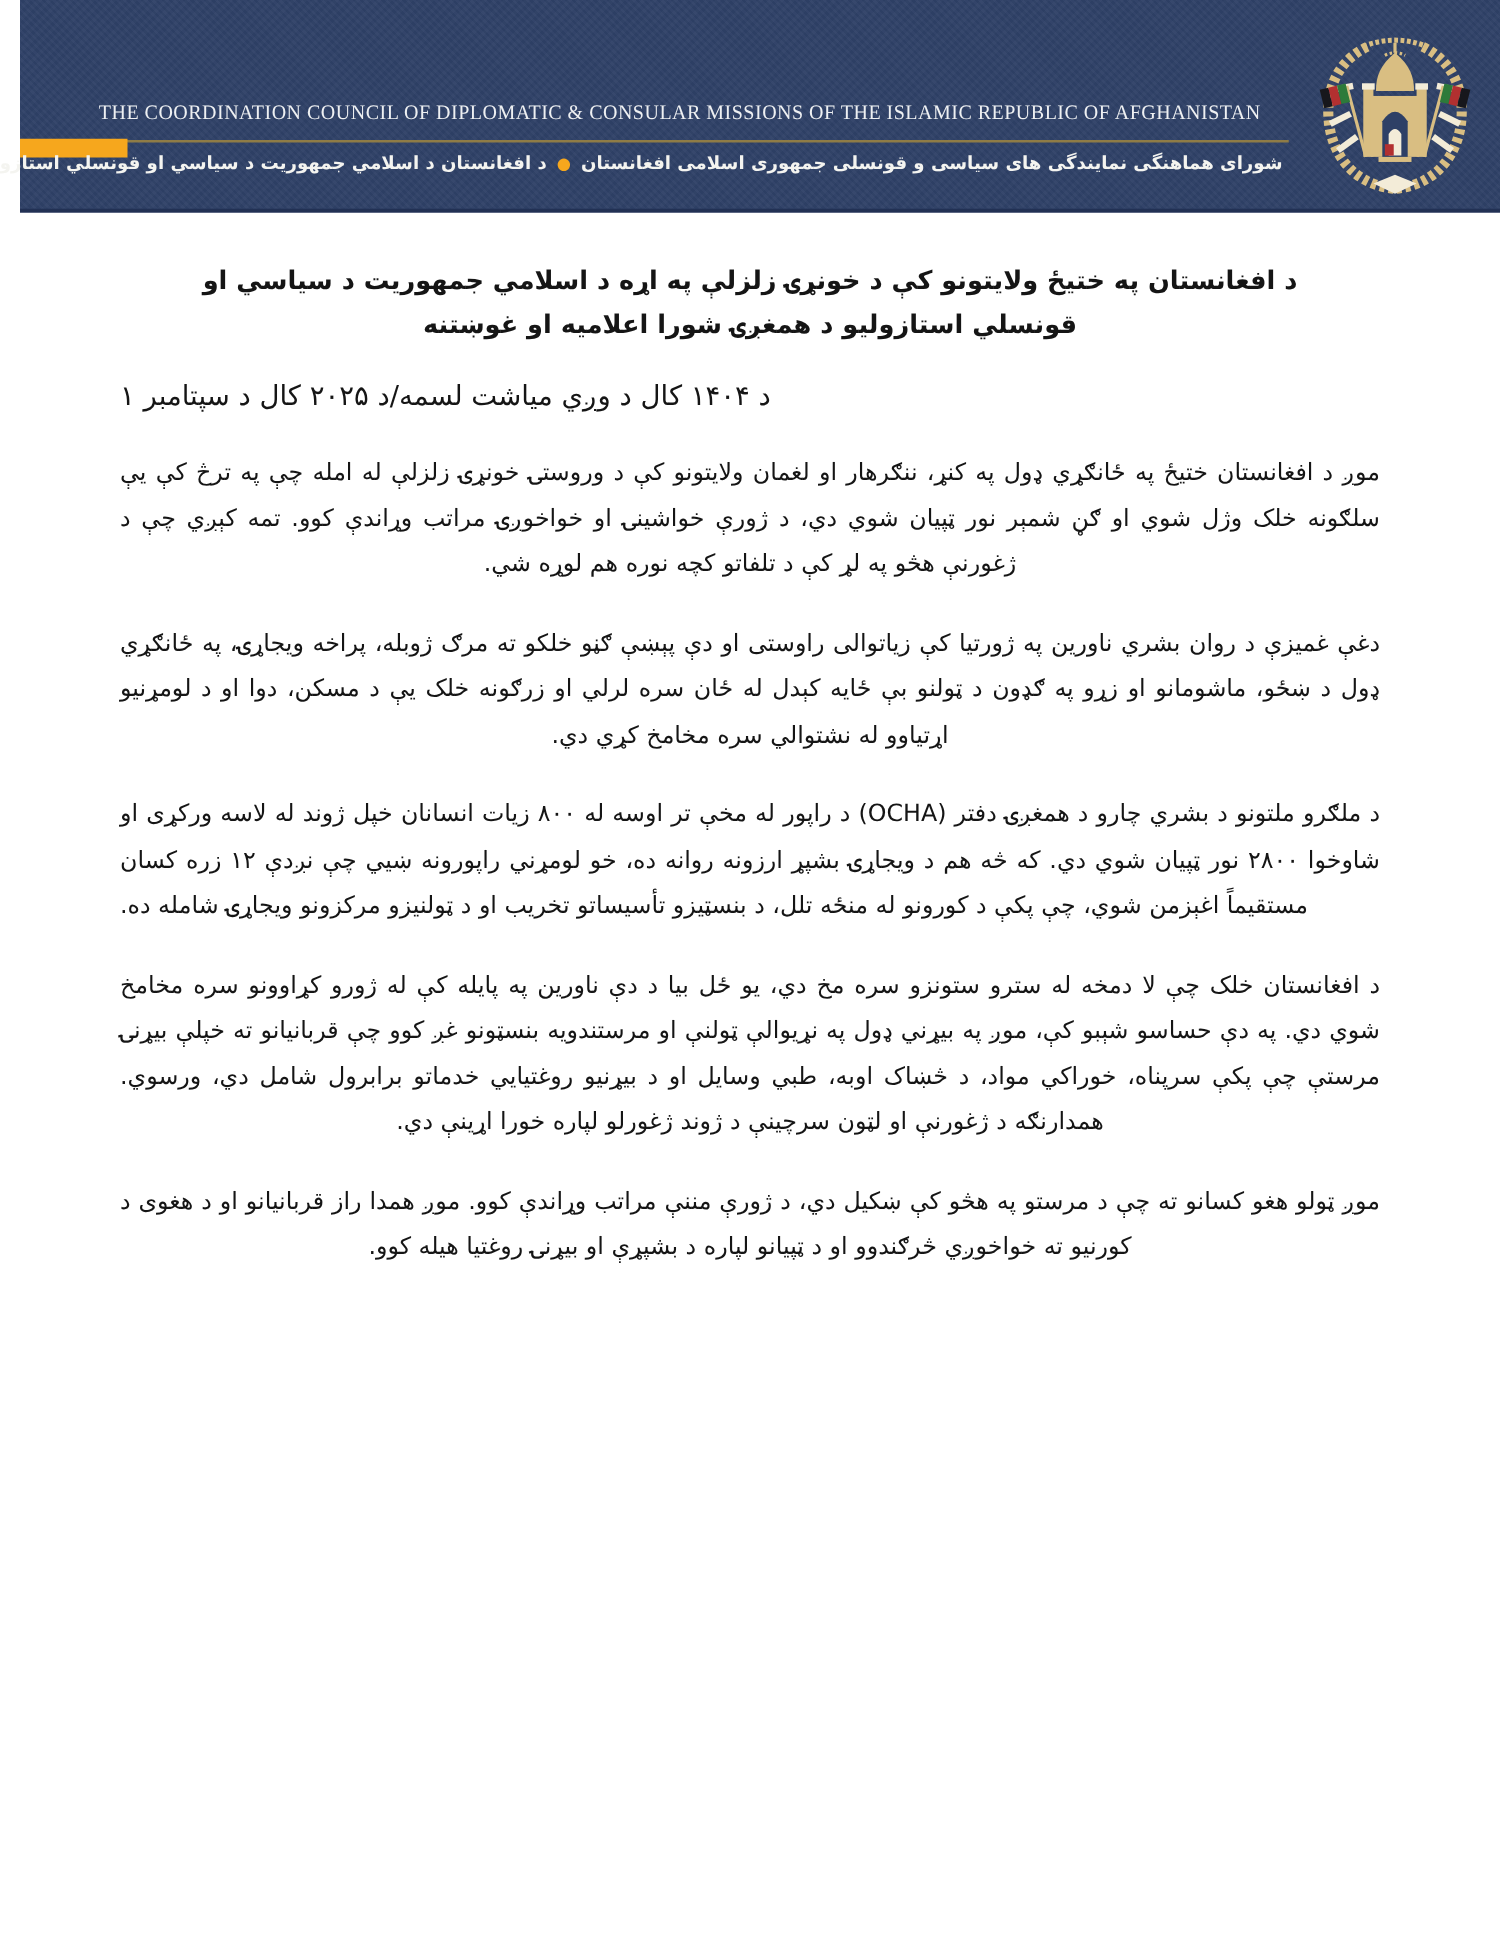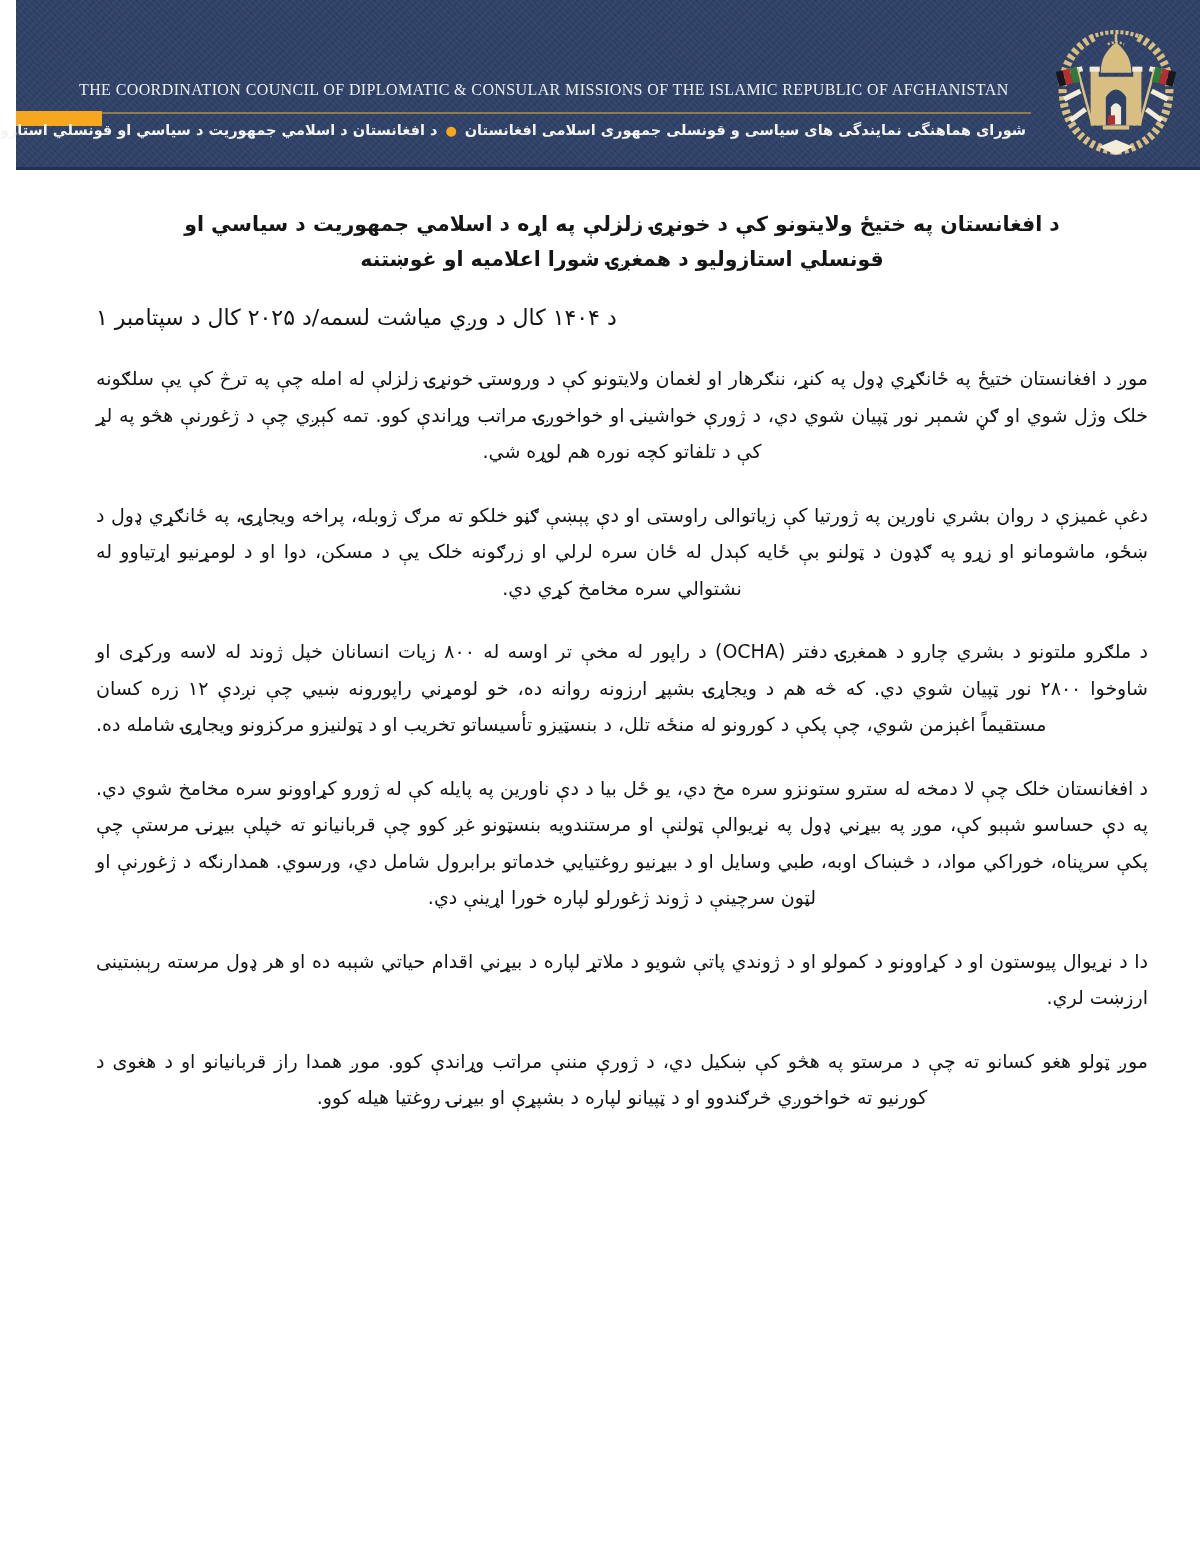--- a/index.html
+++ b/index.html
@@ -75,21 +75,21 @@
     width: 132px;
     height: 132px;
   }
 
   
   .content {
     position: absolute;
     top: 173px;
     left: 0;
     width: 1200px;
-    padding: 34px 52px 0 96px;
+    padding: 34px 96px 0 96px;
     color: #151515;
   }
   .doc-title {
     direction: rtl;
     text-align: center;
     font-weight: bold;
     font-size: 20.5px;
     line-height: 35px;
     width: 880px;
     margin: 0 auto;
@@ -176,16 +176,15 @@
 <div class="content">
   <div class="doc-title">د افغانستان په ختيځ ولايتونو کې د خونړۍ زلزلې په اړه د اسلامي جمهوريت د سياسي او قونسلي استازوليو د همغږۍ شورا اعلاميه او غوښتنه</div>
 
   <div class="doc-date">د ۱۴۰۴ کال د وږي مياشت لسمه/د ۲۰۲۵ کال د سپتامبر ۱</div>
 
   <div class="paragraphs">
     <p>موږ د افغانستان ختيځ په ځانګړي ډول په کنړ، ننګرهار او لغمان ولايتونو کې د وروستۍ خونړۍ زلزلې له امله چې په ترڅ کې يې سلګونه خلک وژل شوي او ګڼ شمېر نور ټپيان شوي دي، د ژورې خواشينۍ او خواخوږۍ مراتب وړاندې کوو. تمه کېږي چې د ژغورنې هڅو په لړ کې د تلفاتو کچه نوره هم لوړه شي.</p>
     <p>دغې غميزې د روان بشري ناورين په ژورتيا کې زياتوالی راوستی او دې پېښې ګڼو خلکو ته مرګ ژوبله، پراخه ويجاړۍ، په ځانګړي ډول د ښځو، ماشومانو او زړو په ګډون د ټولنو بې ځايه کېدل له ځان سره لرلي او زرګونه خلک يې د مسکن، دوا او د لومړنيو اړتياوو له نشتوالي سره مخامخ کړي دي.</p>
     <p class="last-left">د ملګرو ملتونو د بشري چارو د همغږۍ دفتر (OCHA) د راپور له مخې تر اوسه له ۸۰۰ زيات انسانان خپل ژوند له لاسه ورکړی او شاوخوا ۲۸۰۰ نور ټپيان شوي دي. که څه هم د ويجاړۍ بشپړ ارزونه روانه ده، خو لومړني راپورونه ښيي چې نږدې ۱۲ زره کسان مستقيماً اغېزمن شوي، چې پکې د کورونو له منځه تلل، د بنسټيزو تأسيساتو تخريب او د ټولنيزو مرکزونو ويجاړۍ شامله ده.</p>
     <p>د افغانستان خلک چې لا دمخه له سترو ستونزو سره مخ دي، يو ځل بيا د دې ناورين په پايله کې له ژورو کړاوونو سره مخامخ شوي دي. په دې حساسو شېبو کې، موږ په بيړني ډول په نړيوالې ټولنې او مرستندويه بنسټونو غږ کوو چې قربانيانو ته خپلې بيړنۍ مرستې چې پکې سرپناه، خوراکي مواد، د څښاک اوبه، طبي وسايل او د بيړنيو روغتيايي خدماتو برابرول شامل دي، ورسوي. همدارنګه د ژغورنې او لټون سرچينې د ژوند ژغورلو لپاره خورا اړينې دي.</p>
-    <p class="last-right">دا د نړيوال پيوستون او د کړاوونو د کمولو او د ژوندي پاتې شويو د ملاتړ لپاره د بيړني اقدام حياتي شېبه ده او هر ډول مرسته رېښتينی ارزښت لري.</p>
     <p>موږ ټولو هغو کسانو ته چې د مرستو په هڅو کې ښکيل دي، د ژورې مننې مراتب وړاندې کوو. موږ همدا راز قربانيانو او د هغوی د کورنيو ته خواخوږي څرګندوو او د ټپيانو لپاره د بشپړې او بيړنۍ روغتيا هيله کوو.</p>
   </div>
 </div>
 
 </body></html>

